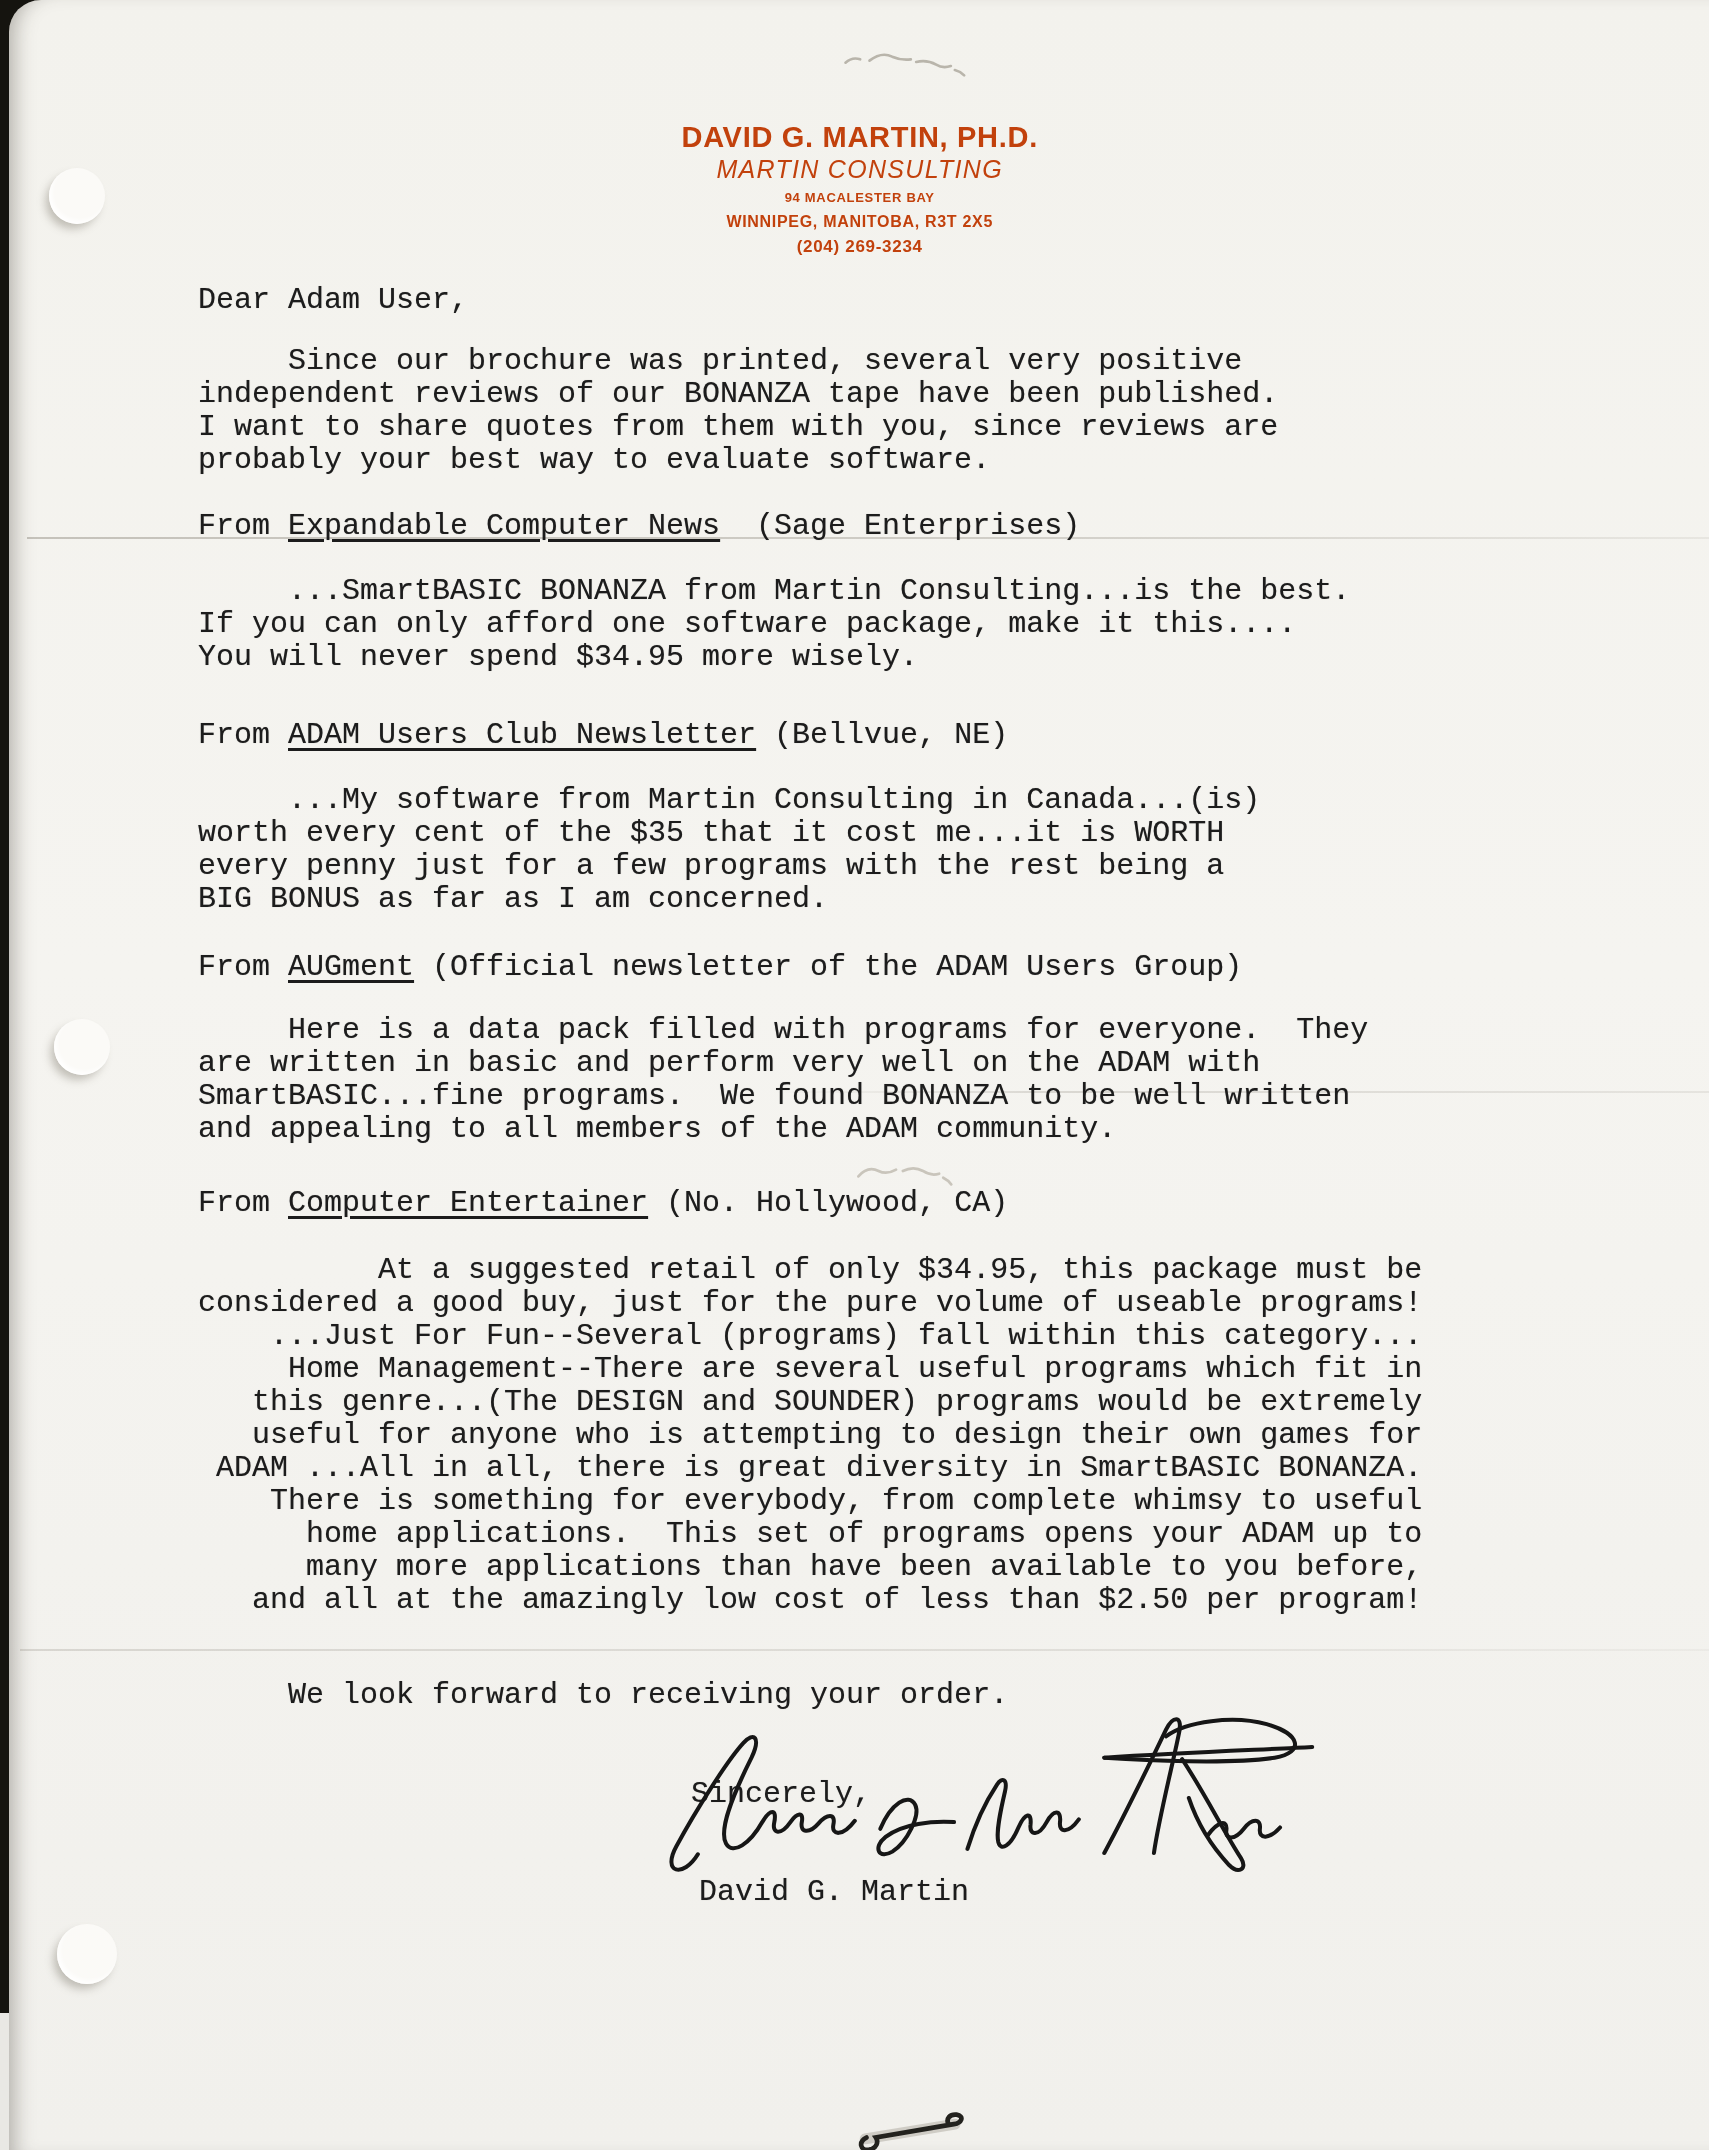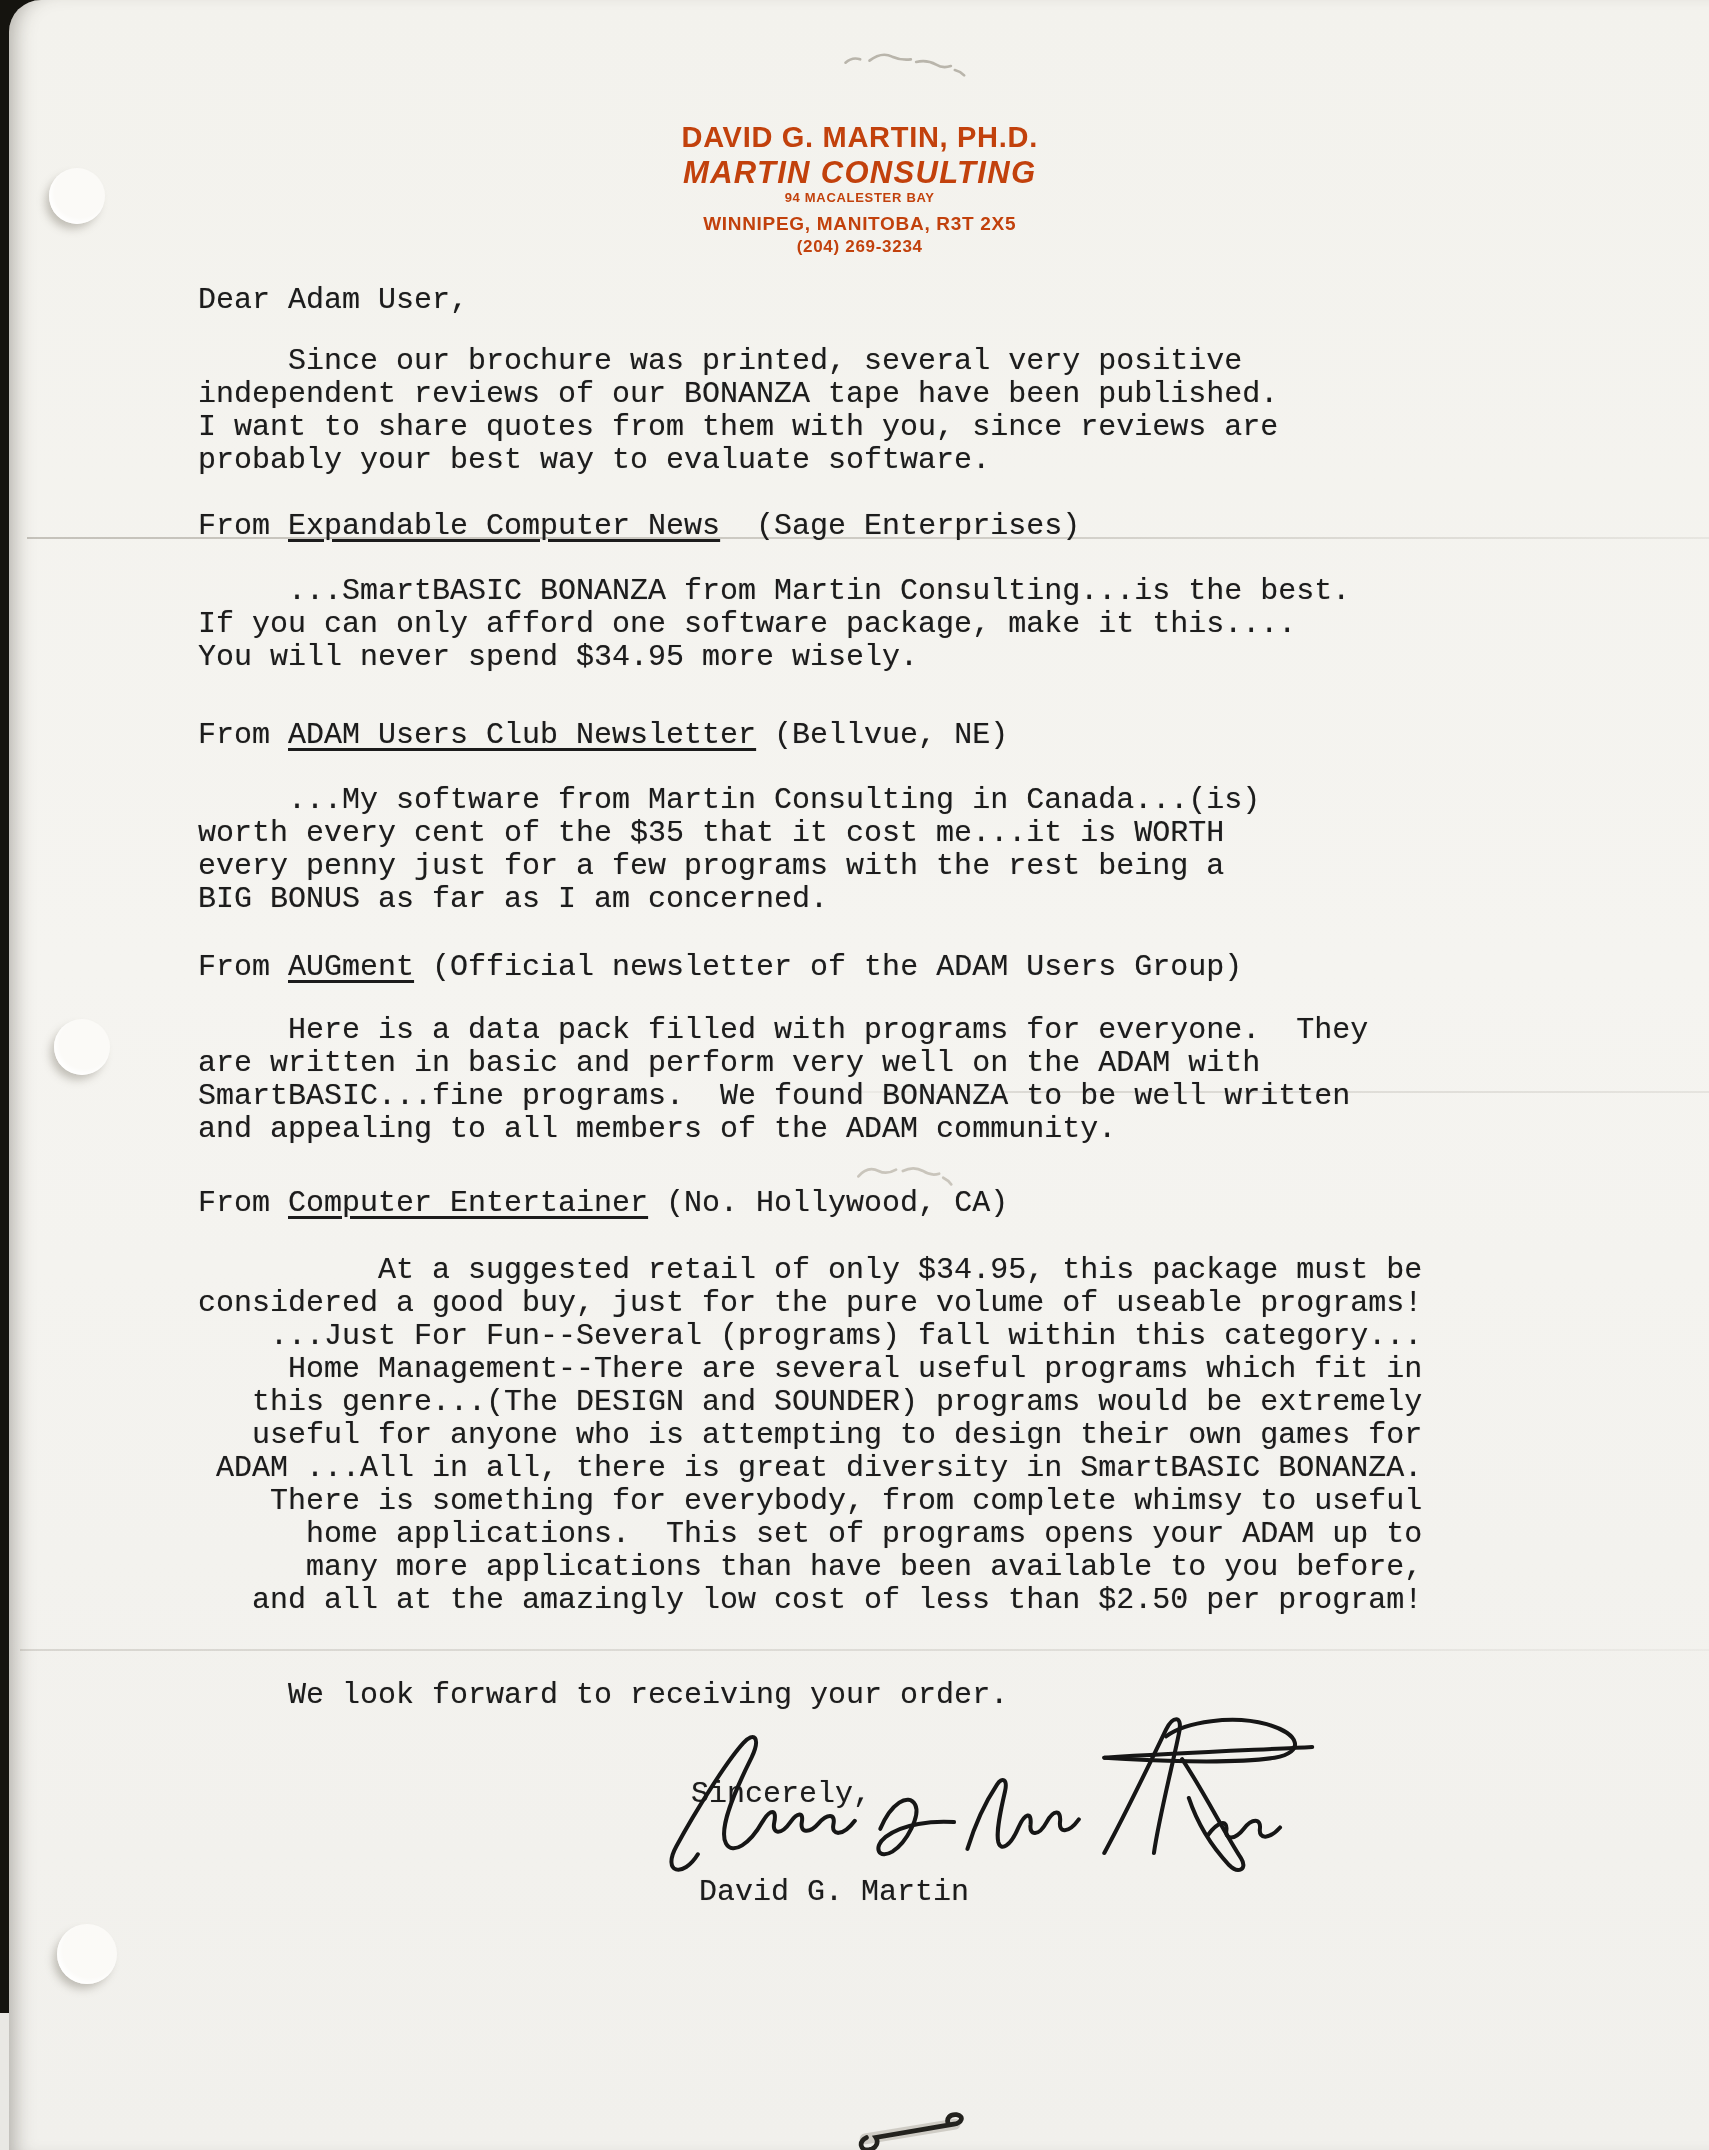--- a/index.html
+++ b/index.html
@@ -12,23 +12,23 @@
          box-shadow:inset 17.4px 0 20px -12px rgba(60,55,45,.35);}
   
   #strip-end{position:absolute;left:0;top:2013px;width:9.4px;height:137px;background:#e9e8e4;}
   .crease{position:absolute;height:2px;pointer-events:none;}
   .hole{position:absolute;border-radius:50%;background:#fbfaf7;
         box-shadow:-4.7px 6px 8px -1.3px rgba(110,104,92,.38), inset 2.7px -3.4px 4.7px rgba(255,255,255,.9);}
   
   .lh{position:absolute;left:9.4px;right:0;text-align:center;color:#c2410c;
       font-family:"Liberation Sans",sans-serif;}
   .lh-name{top:121px;font-size:29px;font-weight:700;letter-spacing:0.7px;}
-  .lh-co{top:155px;font-size:31px;font-weight:700;font-style:italic;letter-spacing:1.3px;}
+  .lh-co{top:155px;font-size:25px;font-weight:400;font-style:italic;letter-spacing:1.3px;}
   .lh-a1{top:190px;font-size:13px;font-weight:600;letter-spacing:0.7px;}
-  .lh-a2{top:213px;font-size:19px;font-weight:600;letter-spacing:0.7px;}
+  .lh-a2{top:213px;font-size:16px;font-weight:600;letter-spacing:0.7px;}
   .lh-ph{top:237px;font-size:17px;font-weight:600;letter-spacing:0.7px;}
   
   .tw{position:absolute;left:198px;white-space:pre;color:#1c1c1c;
       font-family:"Liberation Mono","DejaVu Sans Mono",monospace;
       font-size:30px;line-height:33px;text-shadow:0 0 0.7px rgba(25,25,25,.45);}
   .src{text-decoration:underline;text-decoration-thickness:2.7px;text-underline-offset:5.4px;}
   .abs{position:absolute;}
   svg{display:block;}
 </style>
 </head>

